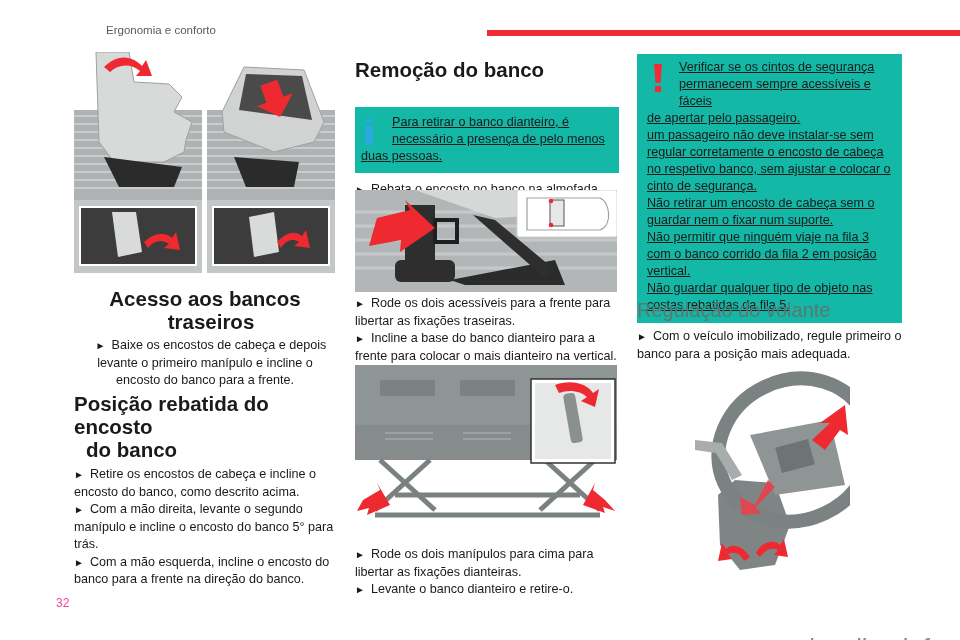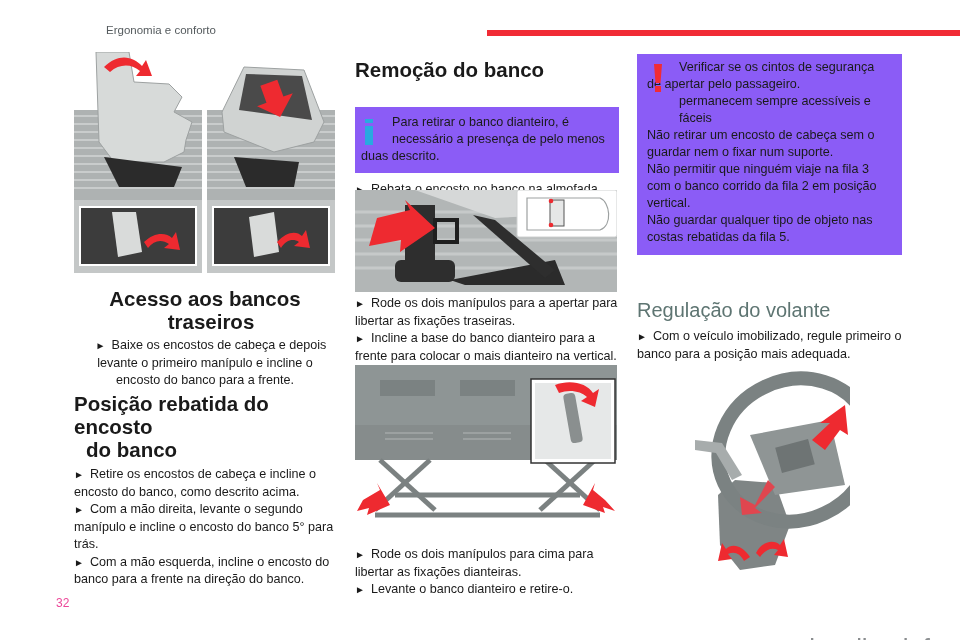--- a/index.html
+++ b/index.html
@@ -12,21 +12,21 @@
     .col { position: absolute; }
     .col-2 { left: 355px; top: 52px; width: 264px; }
     .col-3 { left: 637px; top: 52px; width: 265px; }
 
     .h2 { font-weight: bold; font-size: 20.5px; line-height: 23px; color: #1a1a1a; }
     .h2-gray { font-weight: normal; font-size: 20px; line-height: 28px; color: #5e7572; }
 
     .p { font-size: 12.6px; line-height: 17.5px; color: #1a1a1a; }
     .tri { font-size: 10px; margin-right: 6px; display: inline-block; }
 
-    .box { background: #8b5cf6; padding: 7px 6px 8px 6px; position: relative; }
+    .box { background: #14b8a6; padding: 7px 6px 8px 6px; position: relative; text-decoration: underline; }
     .box .p { line-height: 17px; }
     .box .first-indent { padding-left: 31px; display: block; }
     .box-icon { position: absolute; left: 10px; top: 12px; }
 
     .img { position: absolute; overflow: hidden; }
     .fig { background: #b8bcbc; }
 
     .footer-page { position: absolute; left: 17px; top: 596px; font-size: 12px; color: #ec4899; margin-left: 39px; }
     .footer-brand { position: absolute; right: 16px; top: 633px; font-size: 26px; color: #8a8d8f; font-family: "Liberation Sans", sans-serif; letter-spacing: -0.2px; }
   </style>
@@ -117,21 +117,21 @@
   <div class="h2">Remoção do banco</div>
   <div class="box" style="margin-top:26px;">
     <span class="box-icon">
       <svg width="8" height="26" viewBox="0 0 8 26">
         <rect x="0" y="0" width="8" height="4" fill="#29a9e0"></rect>
         <rect x="0" y="7" width="8" height="19" fill="#29a9e0"></rect>
       </svg>
     </span>
     <div class="p">
       <span class="first-indent">Para retirar o banco dianteiro, é</span>
-      <span style="display:block; text-indent:31px;">necessário a presença de pelo menos duas descrito.</span>
+      <span style="display:block; text-indent:31px;">necessário a presença de pelo menos duas pessoas.</span>
     </div>
   </div>
   <div class="p" style="margin-top:8px;">
     <span class="tri">►</span><span>Rebata o encosto no banco na almofada, como descrito anteriormente.</span>
   </div>
 </div>
 
 <div class="img" style="left:355px; top:190px; width:262px; height:102px; background:#b2b6b6;">
   <svg width="262" height="102" viewBox="0 0 262 102">
     <g stroke="#c6c9c9" stroke-width="3">
@@ -151,21 +151,21 @@
     <rect x="162" y="0" width="100" height="47" rx="2" fill="#ffffff" stroke="#cfd1d1"></rect>
     <path d="M172 8 L245 8 C255 12, 258 35, 245 40 L172 40 Z" fill="none" stroke="#9da1a1" stroke-width="1.2"></path>
     <rect x="195" y="10" width="14" height="26" fill="#e6e7e7" stroke="#555"></rect>
     <circle cx="196" cy="11" r="2.3" fill="#ee2a30"></circle>
     <circle cx="196" cy="35" r="2.3" fill="#ee2a30"></circle>
   </svg>
 </div>
 
 <div class="col" style="left:355px; top:295px; width:270px;">
   <div class="p">
-    <span class="tri">►</span><span>Rode os dois manípulos para a apertar para libertar as fixações traseiras.</span>
+    <span class="tri">►</span><span>Rode os dois acessíveis para a frente para libertar as fixações traseiras.</span>
   </div>
   <div class="p">
     <span class="tri">►</span><span>Incline a base do banco dianteiro para a frente para colocar o mais dianteiro na vertical.</span>
   </div>
 </div>
 
 <div class="img" style="left:355px; top:365px; width:262px; height:170px; background:#ffffff;">
   <svg width="262" height="170" viewBox="0 0 262 170">
     <rect x="0" y="0" width="262" height="60" fill="#8e9595"></rect>
     <path d="M0 60 L262 60 L262 95 L0 95 Z" fill="#868c8c"></path>
@@ -206,22 +206,23 @@
 <div class="col col-3" style="top:54px;">
   <div class="box" style="padding:5px 6px 9px 10px;">
     <span class="box-icon" style="left:17px; top:10px;">
       <svg width="8" height="28" viewBox="0 0 8 28">
         <path d="M0 0 L8 0 L6.5 19 L1.5 19 Z" fill="#f12b35"></path>
         <rect x="1" y="22" width="6" height="6" fill="#f12b35"></rect>
       </svg>
     </span>
     <div class="p">
       <span style="display:block; padding-left:32px;">Verificar se os cintos de segurança</span>
+      <span style="display:block; padding-left:32px;">permanecem sempre acessíveis e fáceis</span>
       <span style="display:block;">de apertar pelo passageiro.</span>
-      <span style="display:block; padding-left:32px;">permanecem sempre acessíveis e fáceis</span>
+      <span style="display:block;">um passageiro não deve instalar-se sem regular corretamente o encosto de cabeça no respetivo banco, sem ajustar e colocar o cinto de segurança.</span>
       <span style="display:block;">Não retirar um encosto de cabeça sem o guardar nem o fixar num suporte.</span>
       <span style="display:block;">Não permitir que ninguém viaje na fila 3 com o banco corrido da fila 2 em posição vertical.</span>
       <span style="display:block;">Não guardar qualquer tipo de objeto nas costas rebatidas da fila 5.</span>
     </div>
   </div>
 </div>
 
 <div class="col" style="left:637px; top:296px; width:265px;">
   <div class="h2-gray">Regulação do volante</div>
   <div class="p" style="margin-top:4px;">

